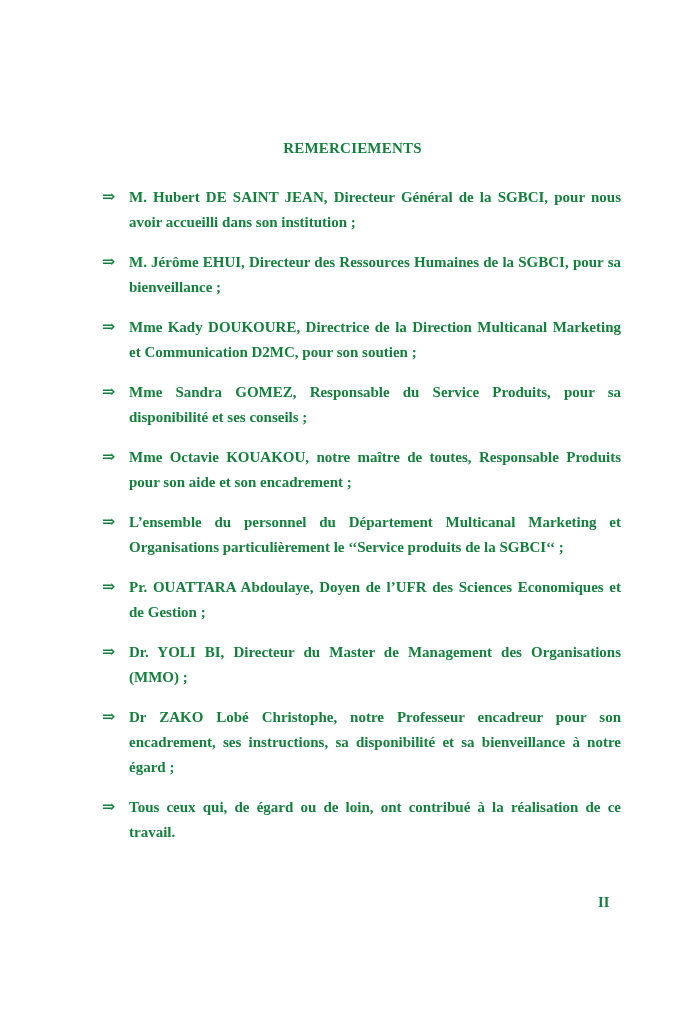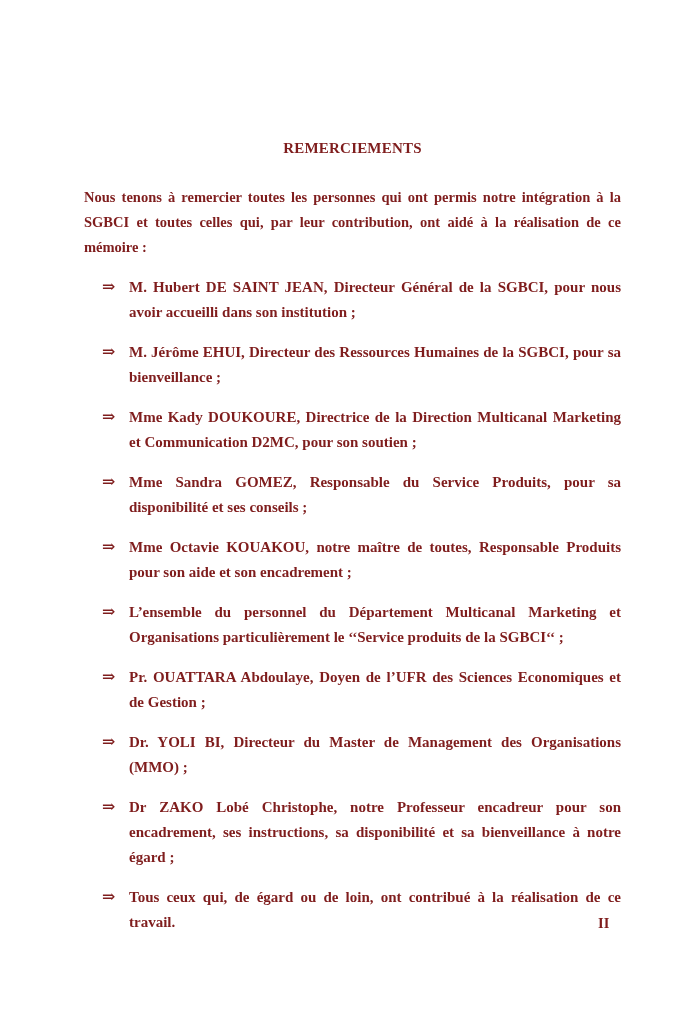--- a/index.html
+++ b/index.html
@@ -8,21 +8,21 @@
     background: #e8e8e8;
   }
   .page {
     position: relative;
     width: 700px;
     height: 1028px;
     margin: 0 auto;
     background: #ffffff;
     font-family: "Liberation Serif", "DejaVu Serif", serif;
     font-weight: bold;
-    color: #7f1d1d;
+    color: #15803d;
     box-sizing: border-box;
     overflow: hidden;
   }
   .content {
     position: absolute;
     top: 140px;
     left: 84px;
     width: 537px;
   }
   .doc-title {
@@ -56,35 +56,34 @@
     font-weight: bold;
   }
   .item-text {
     flex: 1 1 auto;
     font-size: 15px;
     line-height: 25px;
     text-align: justify;
   }
   .page-number {
     position: absolute;
-    top: 915px;
+    top: 894px;
     left: 598px;
     font-size: 14.5px;
     text-align: right;
   }
 </style>
 </head>
 <body>
 
 <div class="page">
   <div class="content">
 
     <h1 class="doc-title">REMERCIEMENTS</h1>
 
-    <p class="intro">Nous tenons à remercier toutes les personnes qui ont permis notre intégration à la SGBCI et toutes celles qui, par leur contribution, ont aidé à la réalisation de ce mémoire :</p>
 
     <ul class="ack-list">
       <li>
         <span class="bullet">⇒</span>
         <span class="item-text">M. Hubert DE SAINT JEAN, Directeur Général de la SGBCI, pour nous avoir accueilli dans son institution ;</span>
       </li>
       <li>
         <span class="bullet">⇒</span>
         <span class="item-text">M. Jérôme EHUI, Directeur des Ressources Humaines de la SGBCI, pour sa bienveillance ;</span>
       </li>

